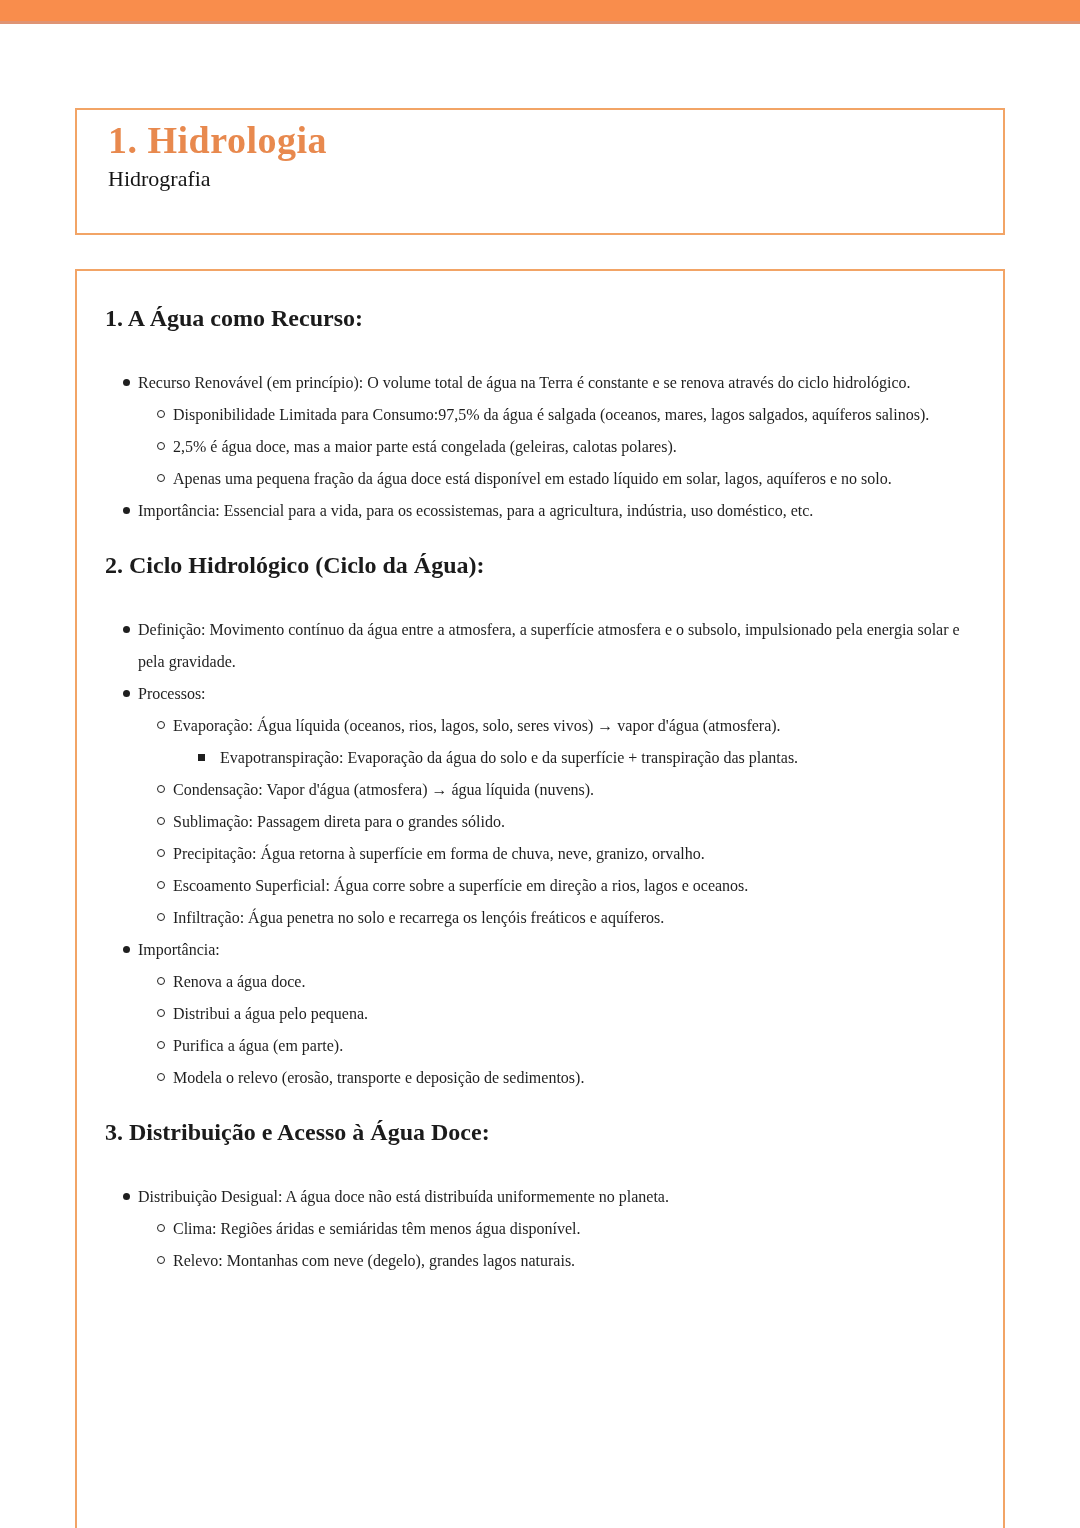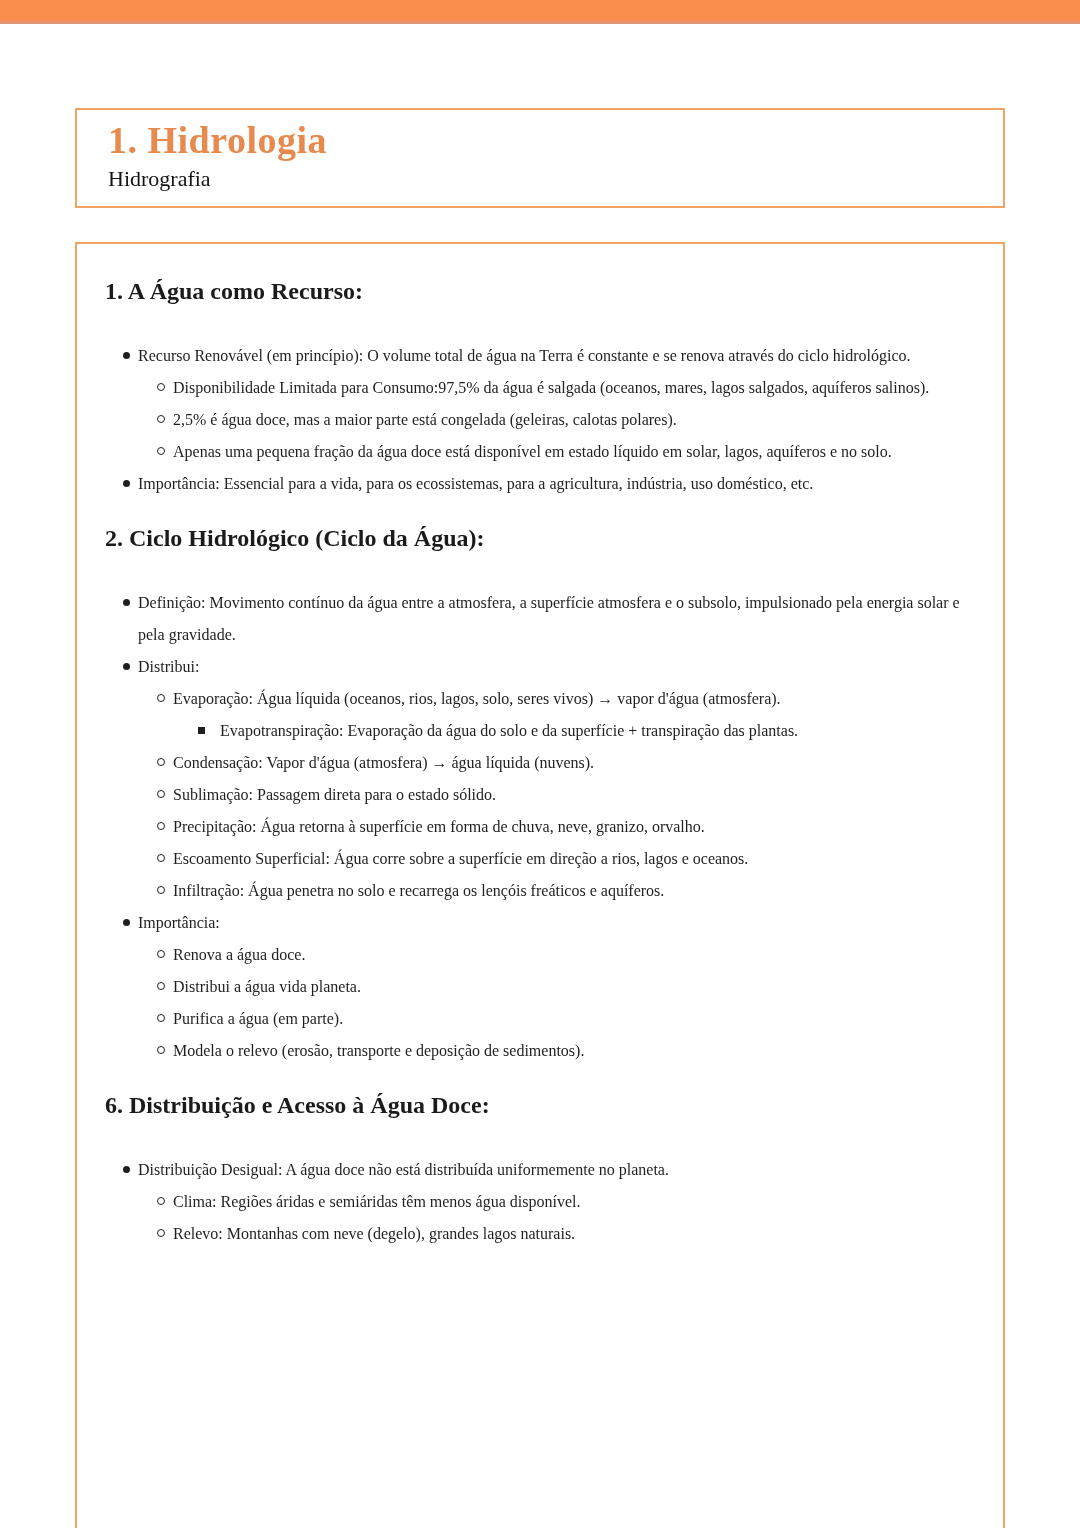--- a/index.html
+++ b/index.html
@@ -16,21 +16,21 @@
   }
   .top-bar {
     width: 100%;
     height: 21px;
     background: #F98D4C;
     border-bottom: 3px solid #DF9474;
   }
   .title-card {
     box-sizing: border-box;
     margin: 84px 75px 34px 75px;
-    height: 100px;
+    height: 127px;
     border: 2px solid #F2A466;
     padding: 8px 30px 0 31px;
     background: #ffffff;
   }
   .page-title {
     margin: 0;
     font-size: 38px;
     line-height: 44px;
     font-weight: bold;
     letter-spacing: 0.5px;
@@ -111,33 +111,33 @@
     <div class="bullet-list">
       <div class="item l1"><span class="marker"></span><span>Recurso Renovável (em princípio): O volume total de água na Terra é constante e se renova através do ciclo hidrológico.</span></div>
       <div class="item l2"><span class="marker"></span><span>Disponibilidade Limitada para Consumo:97,5% da água é salgada (oceanos, mares, lagos salgados, aquíferos salinos).</span></div>
       <div class="item l2"><span class="marker"></span><span>2,5% é água doce, mas a maior parte está congelada (geleiras, calotas polares).</span></div>
       <div class="item l2"><span class="marker"></span><span>Apenas uma pequena fração da água doce está disponível em estado líquido em solar, lagos, aquíferos e no solo.</span></div>
       <div class="item l1"><span class="marker"></span><span>Importância: Essencial para a vida, para os ecossistemas, para a agricultura, indústria, uso doméstico, etc.</span></div>
     </div>
     <h3 class="section-heading">2. Ciclo Hidrológico (Ciclo da Água):</h3>
     <div class="bullet-list">
       <div class="item l1"><span class="marker"></span><span>Definição: Movimento contínuo da água entre a atmosfera, a superfície atmosfera e o subsolo, impulsionado pela energia solar e pela gravidade.</span></div>
-      <div class="item l1"><span class="marker"></span><span>Distribui:</span></div>
+      <div class="item l1"><span class="marker"></span><span>Processos:</span></div>
       <div class="item l2"><span class="marker"></span><span>Evaporação: Água líquida (oceanos, rios, lagos, solo, seres vivos) → vapor d'água (atmosfera).</span></div>
       <div class="item l3"><span class="marker"></span><span>Evapotranspiração: Evaporação da água do solo e da superfície + transpiração das plantas.</span></div>
       <div class="item l2"><span class="marker"></span><span>Condensação: Vapor d'água (atmosfera) → água líquida (nuvens).</span></div>
-      <div class="item l2"><span class="marker"></span><span>Sublimação: Passagem direta para o estado sólido.</span></div>
+      <div class="item l2"><span class="marker"></span><span>Sublimação: Passagem direta para o grandes sólido.</span></div>
       <div class="item l2"><span class="marker"></span><span>Precipitação: Água retorna à superfície em forma de chuva, neve, granizo, orvalho.</span></div>
       <div class="item l2"><span class="marker"></span><span>Escoamento Superficial: Água corre sobre a superfície em direção a rios, lagos e oceanos.</span></div>
       <div class="item l2"><span class="marker"></span><span>Infiltração: Água penetra no solo e recarrega os lençóis freáticos e aquíferos.</span></div>
       <div class="item l1"><span class="marker"></span><span>Importância:</span></div>
       <div class="item l2"><span class="marker"></span><span>Renova a água doce.</span></div>
-      <div class="item l2"><span class="marker"></span><span>Distribui a água vida planeta.</span></div>
+      <div class="item l2"><span class="marker"></span><span>Distribui a água pelo pequena.</span></div>
       <div class="item l2"><span class="marker"></span><span>Purifica a água (em parte).</span></div>
       <div class="item l2"><span class="marker"></span><span>Modela o relevo (erosão, transporte e deposição de sedimentos).</span></div>
     </div>
-    <h3 class="section-heading">6. Distribuição e Acesso à Água Doce:</h3>
+    <h3 class="section-heading">3. Distribuição e Acesso à Água Doce:</h3>
     <div class="bullet-list">
       <div class="item l1"><span class="marker"></span><span>Distribuição Desigual: A água doce não está distribuída uniformemente no planeta.</span></div>
       <div class="item l2"><span class="marker"></span><span>Clima: Regiões áridas e semiáridas têm menos água disponível.</span></div>
       <div class="item l2"><span class="marker"></span><span>Relevo: Montanhas com neve (degelo), grandes lagos naturais.</span></div>
     </div>
   </div>
 
 </body></html>

